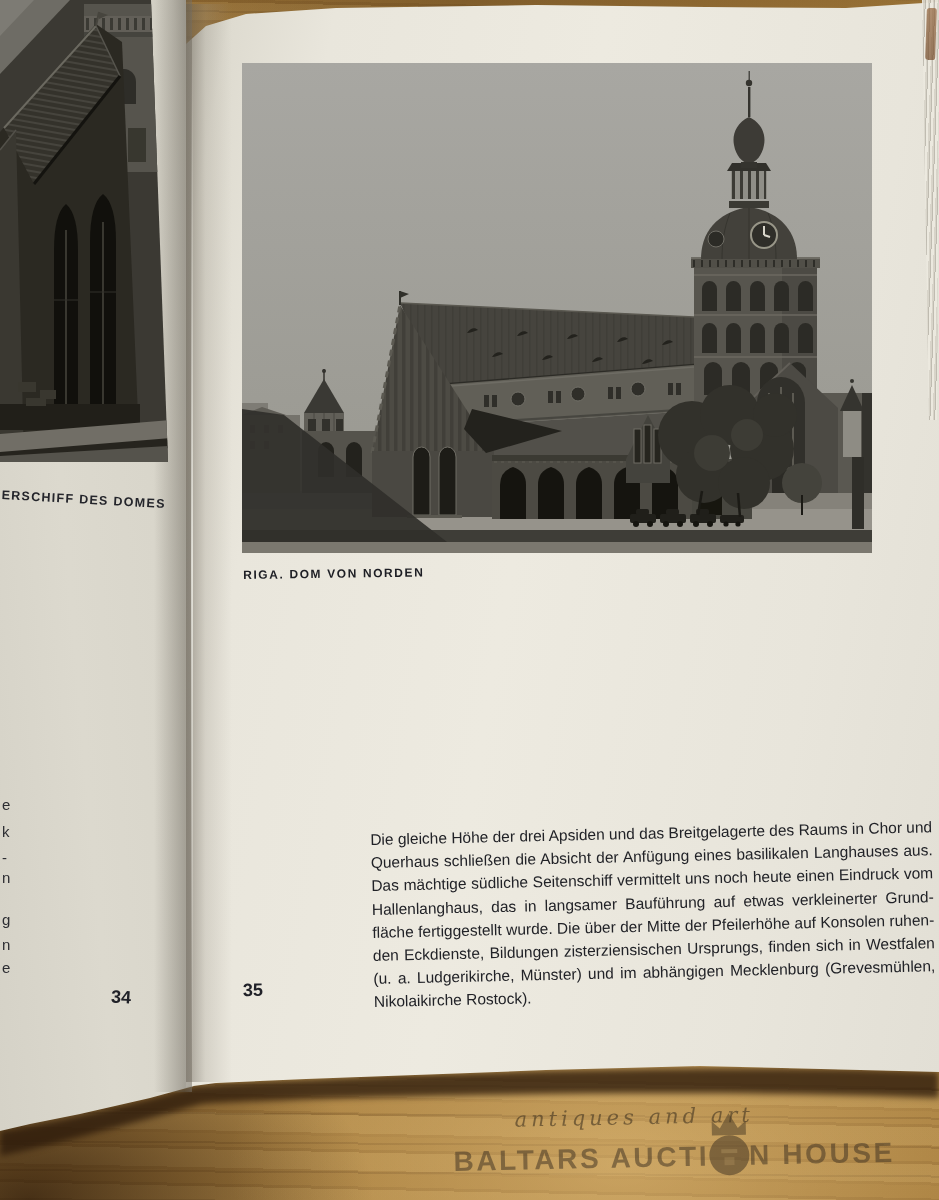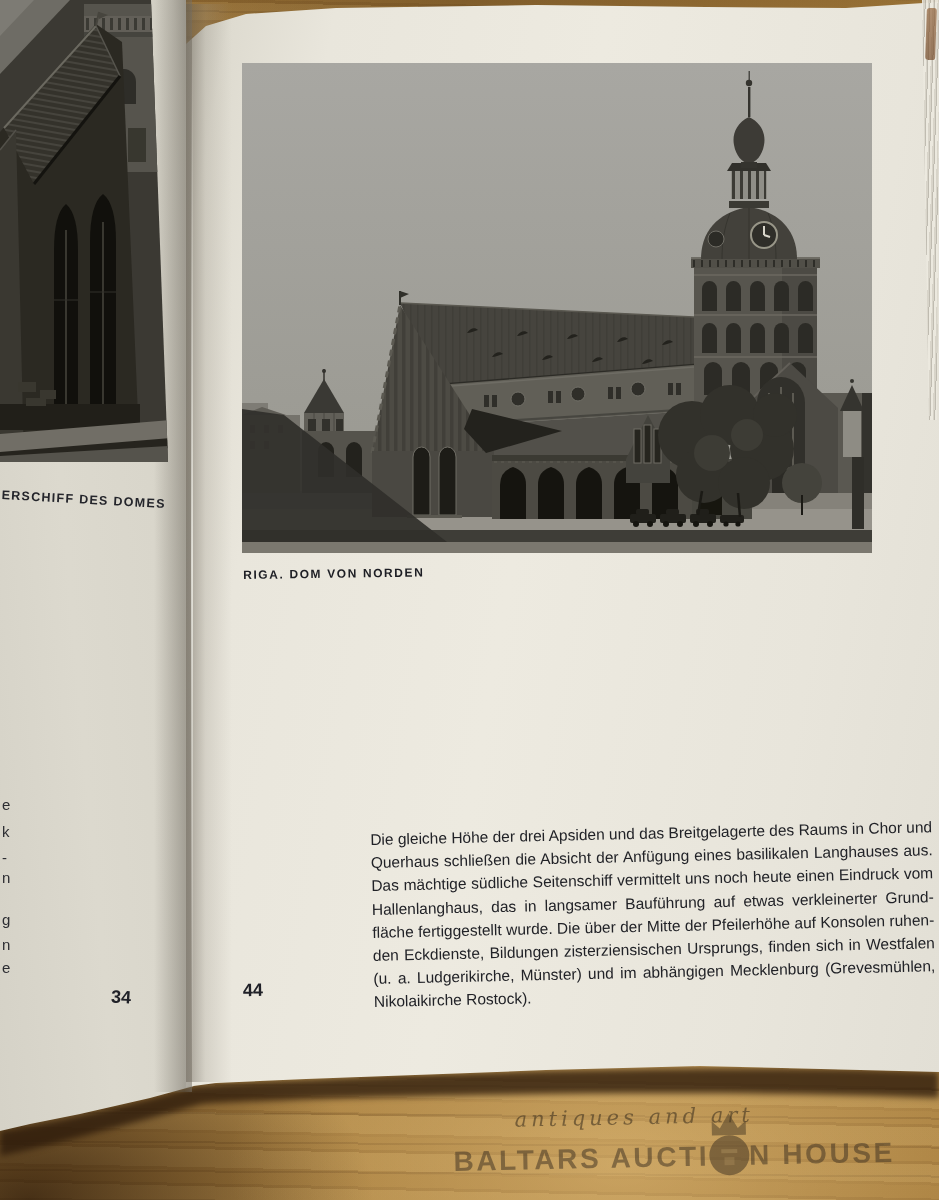--- a/index.html
+++ b/index.html
@@ -343,21 +343,21 @@
       <circle cx="560" cy="420" r="20" fill="#44433c"></circle>
       <line x1="560" y1="452" x2="560" y2="432" stroke="#1b1a15" stroke-width="2"></line>
     </g>
 
     <polygon points="0,346 42,352 205,479 0,479" fill="#302f2a" opacity=".92"></polygon>
   </svg>
 
   <div class="cap-left">ERSCHIFF DES DOMES</div>
   <div class="cap-right">RIGA. DOM VON NORDEN</div>
   <div class="pnum pnum-34">34</div>
-  <div class="pnum pnum-35">44</div>
+  <div class="pnum pnum-35">35</div>
 
   <span class="frag" style="top:796px">e</span>
   <span class="frag" style="top:823px">k</span>
   <span class="frag" style="top:849px">-</span>
   <span class="frag" style="top:869px">n</span>
   <span class="frag" style="top:911px">g</span>
   <span class="frag" style="top:936px">n</span>
   <span class="frag" style="top:959px">e</span>
 
   <div class="body-text">

